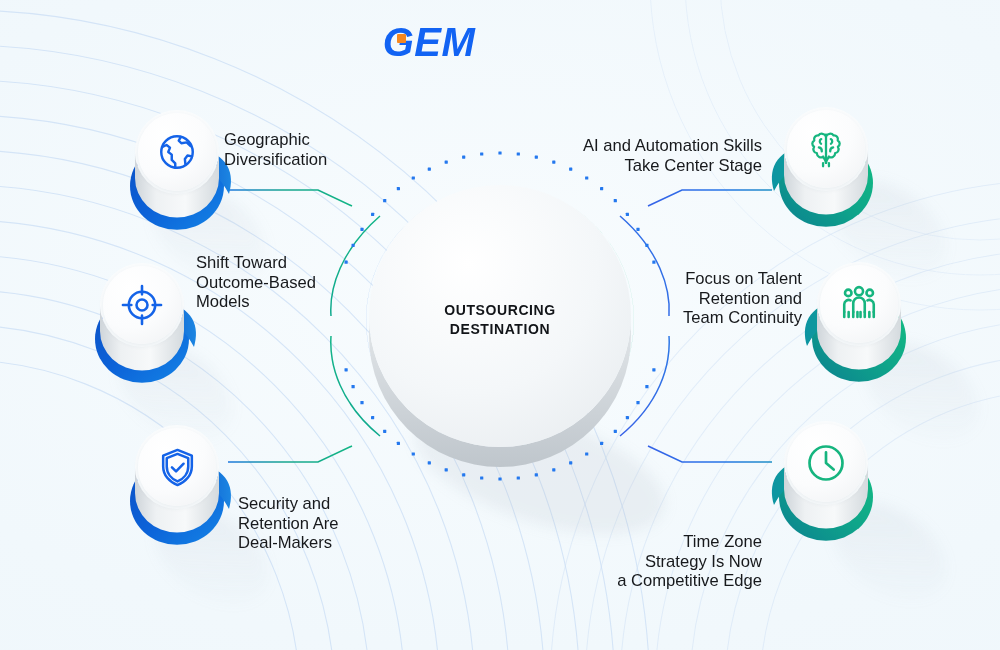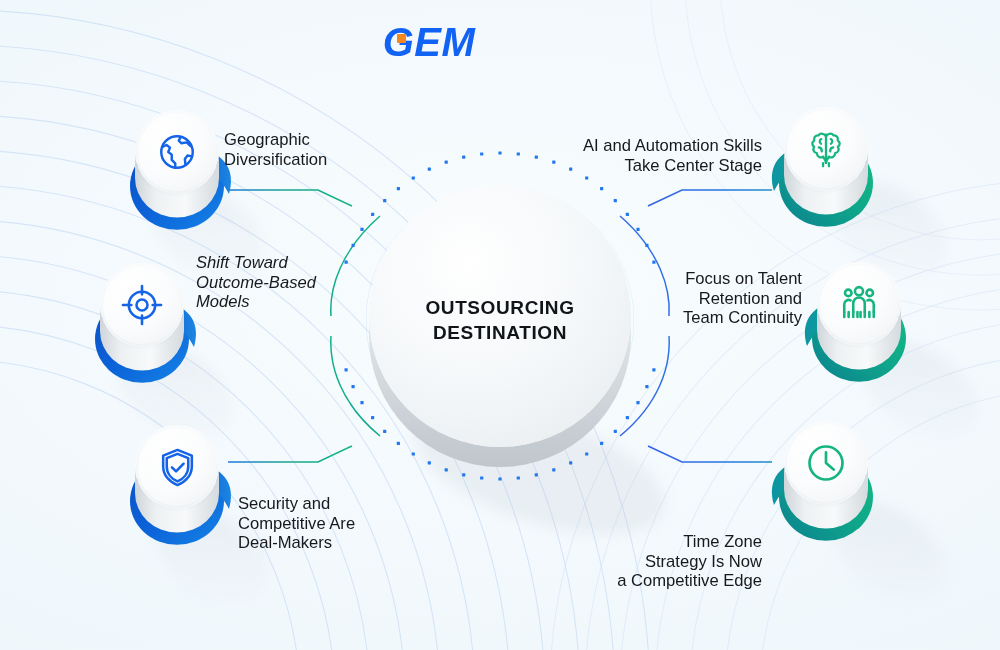--- a/index.html
+++ b/index.html
@@ -36,39 +36,39 @@
   #graphics { position: absolute; inset: 0; width: 1000px; height: 650px; }
 
   
   #hub {
     position: absolute; left: 369px; top: 189px;
     width: 262px; height: 262px;
   }
   #hub-title {
     position: absolute; left: 0; top: 0; width: 262px; height: 262px;
     display: flex; flex-direction: column; align-items: center; justify-content: center;
-    color: #111418; font-weight: 800; font-size: 19px; line-height: 1.33;
+    color: #111418; font-weight: 800; font-size: 14px; line-height: 1.33;
     letter-spacing: 0.6px; text-align: center;
   }
 
   
   .item-label {
     position: absolute;
     color: #17191c;
     font-size: 16.6px;
     line-height: 1.18;
     font-weight: 400;
     white-space: pre-line;
   }
   .lbl-left  { text-align: left; }
   .lbl-right { text-align: right; margin-top: 16px; }
 
   
   #label-0 { left: 224px; top: 120px; width: 180px; margin-top: 10px; }
-  #label-1 { left: 196px; top: 253px; width: 190px; font-style: italic; }
+  #label-1 { left: 196px; top: 253px; width: 190px; }
   #label-2 { left: 238px; top: 494px; width: 190px; }
   #label-3 { left: 562px; top: 120px; width: 200px; text-align: right; }
   #label-4 { left: 562px; top: 253px; width: 240px; text-align: right; }
   #label-5 { left: 546px; top: 516px; width: 216px; text-align: right; }
 
   
   .icon-badge {
     position: absolute; width: 78px; height: 78px;
     border-radius: 50%;
     background: radial-gradient(circle at 34% 28%, #ffffff 0%, #fbfcfd 52%, #eff1f3 100%);
@@ -388,18 +388,18 @@
 
   <div id="hub">
     <div id="hub-title">
       <span>OUTSOURCING</span>
       <span>DESTINATION</span>
     </div>
   </div>
 
   <div class="item-label lbl-left" id="label-0"><span>Geographic</span><br><span>Diversification</span></div>
   <div class="item-label lbl-left" id="label-1"><span>Shift Toward</span><br><span>Outcome-Based</span><br><span>Models</span></div>
-  <div class="item-label lbl-left" id="label-2"><span>Security and</span><br><span>Competitive Are</span><br><span>Deal-Makers</span></div>
+  <div class="item-label lbl-left" id="label-2"><span>Security and</span><br><span>Retention Are</span><br><span>Deal-Makers</span></div>
   <div class="item-label lbl-right" id="label-3"><span>AI and Automation Skills</span><br><span>Take Center Stage</span></div>
   <div class="item-label lbl-right" id="label-4"><span>Focus on Talent</span><br><span>Retention and</span><br><span>Team Continuity</span></div>
   <div class="item-label lbl-right" id="label-5"><span>Time Zone</span><br><span>Strategy Is Now</span><br><span>a Competitive Edge</span></div>
 
 </div>
 
 </body></html>

